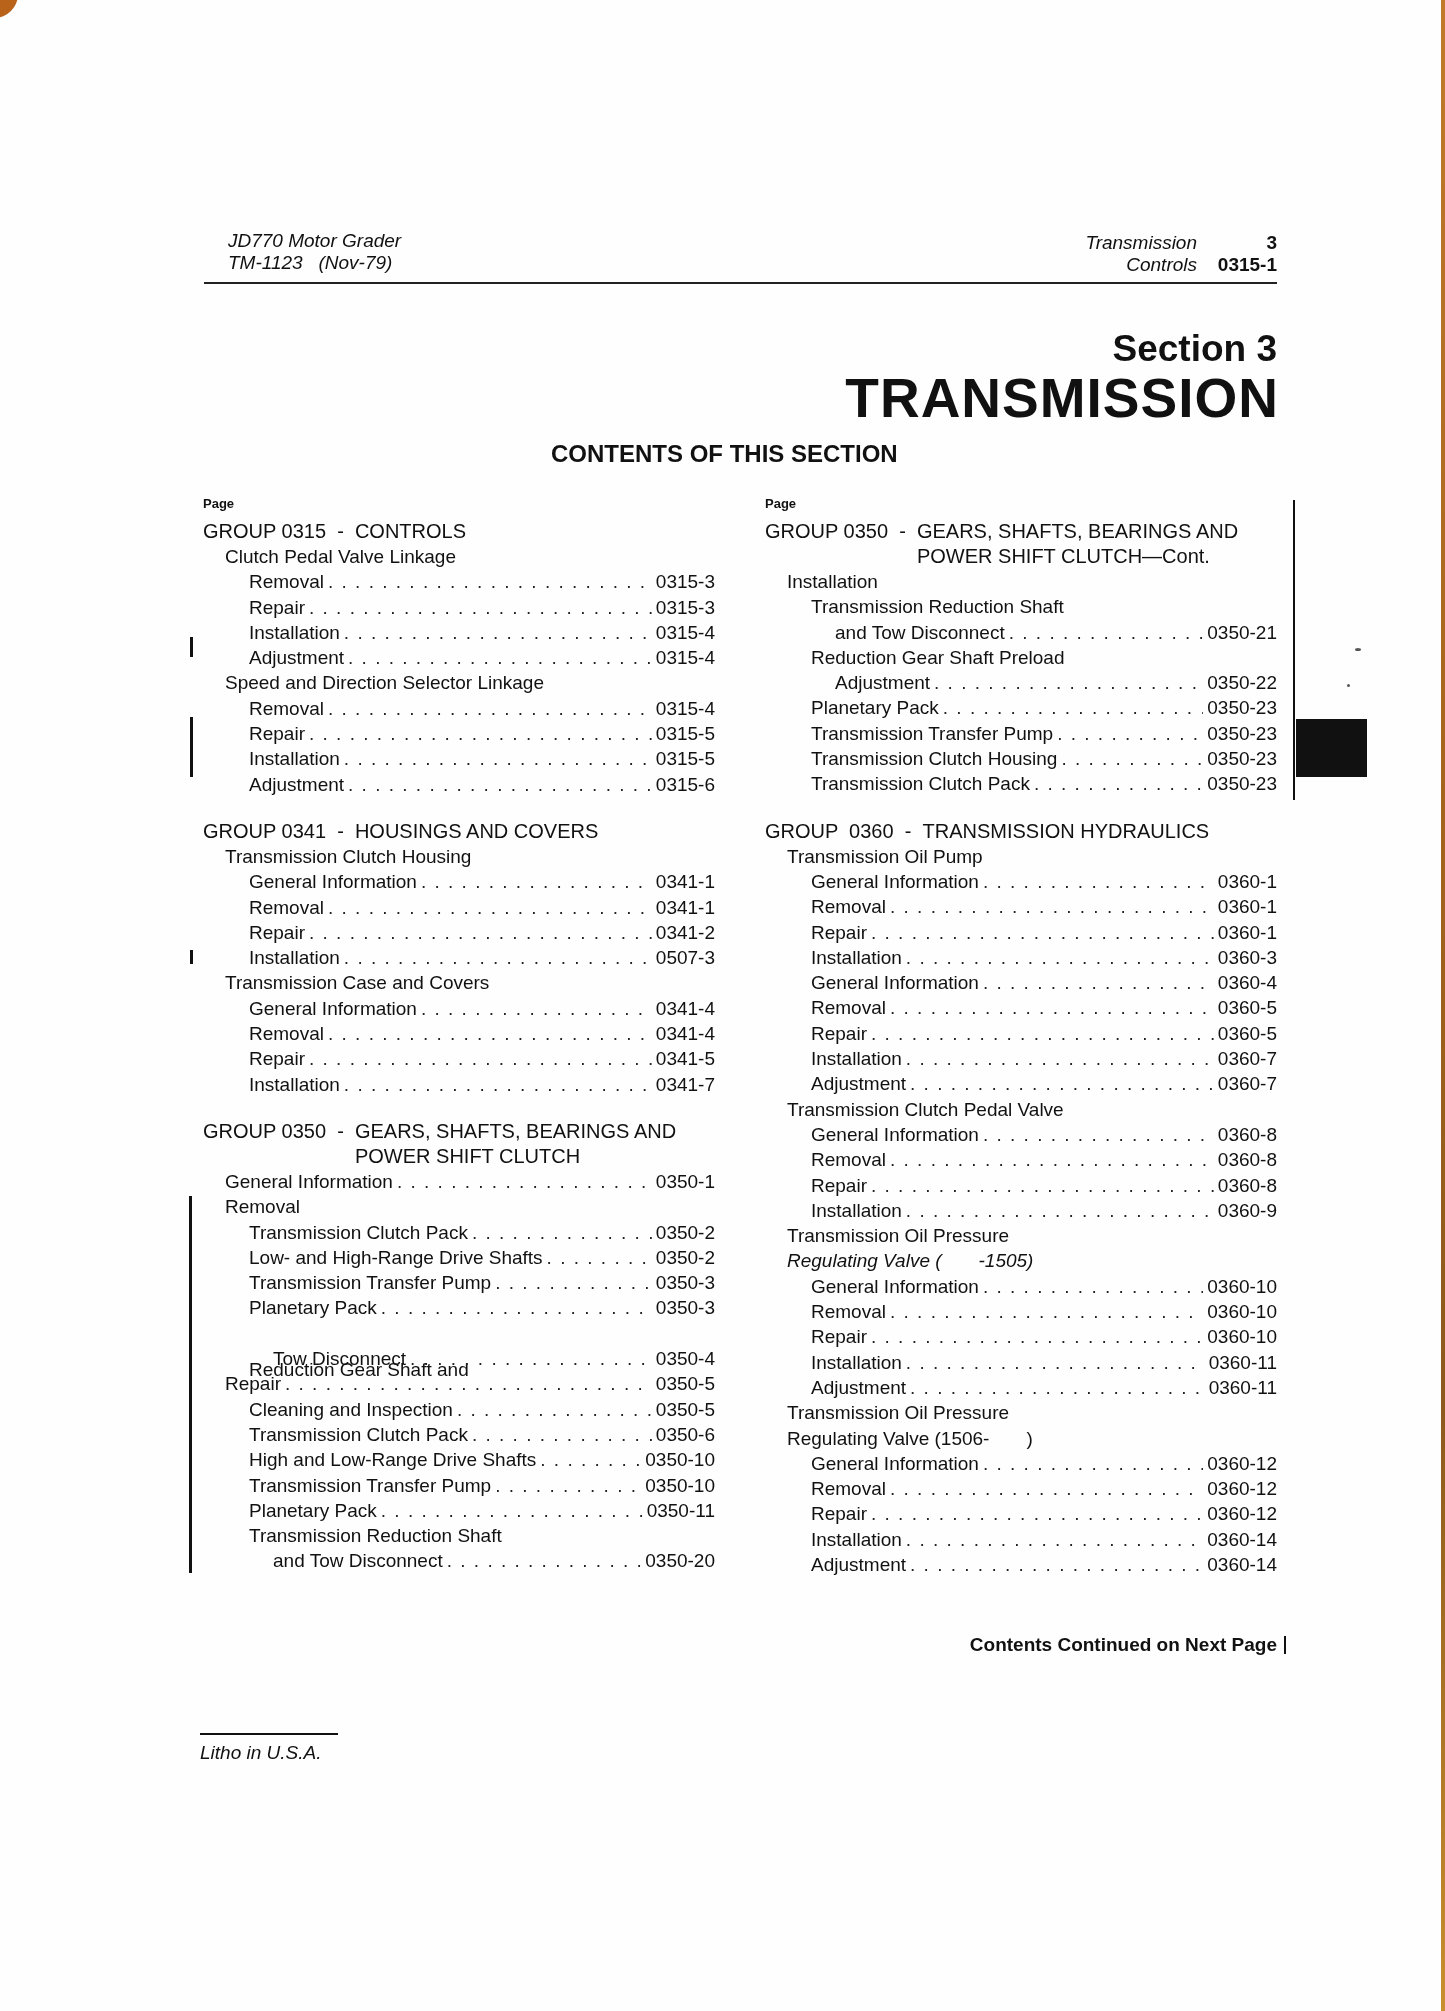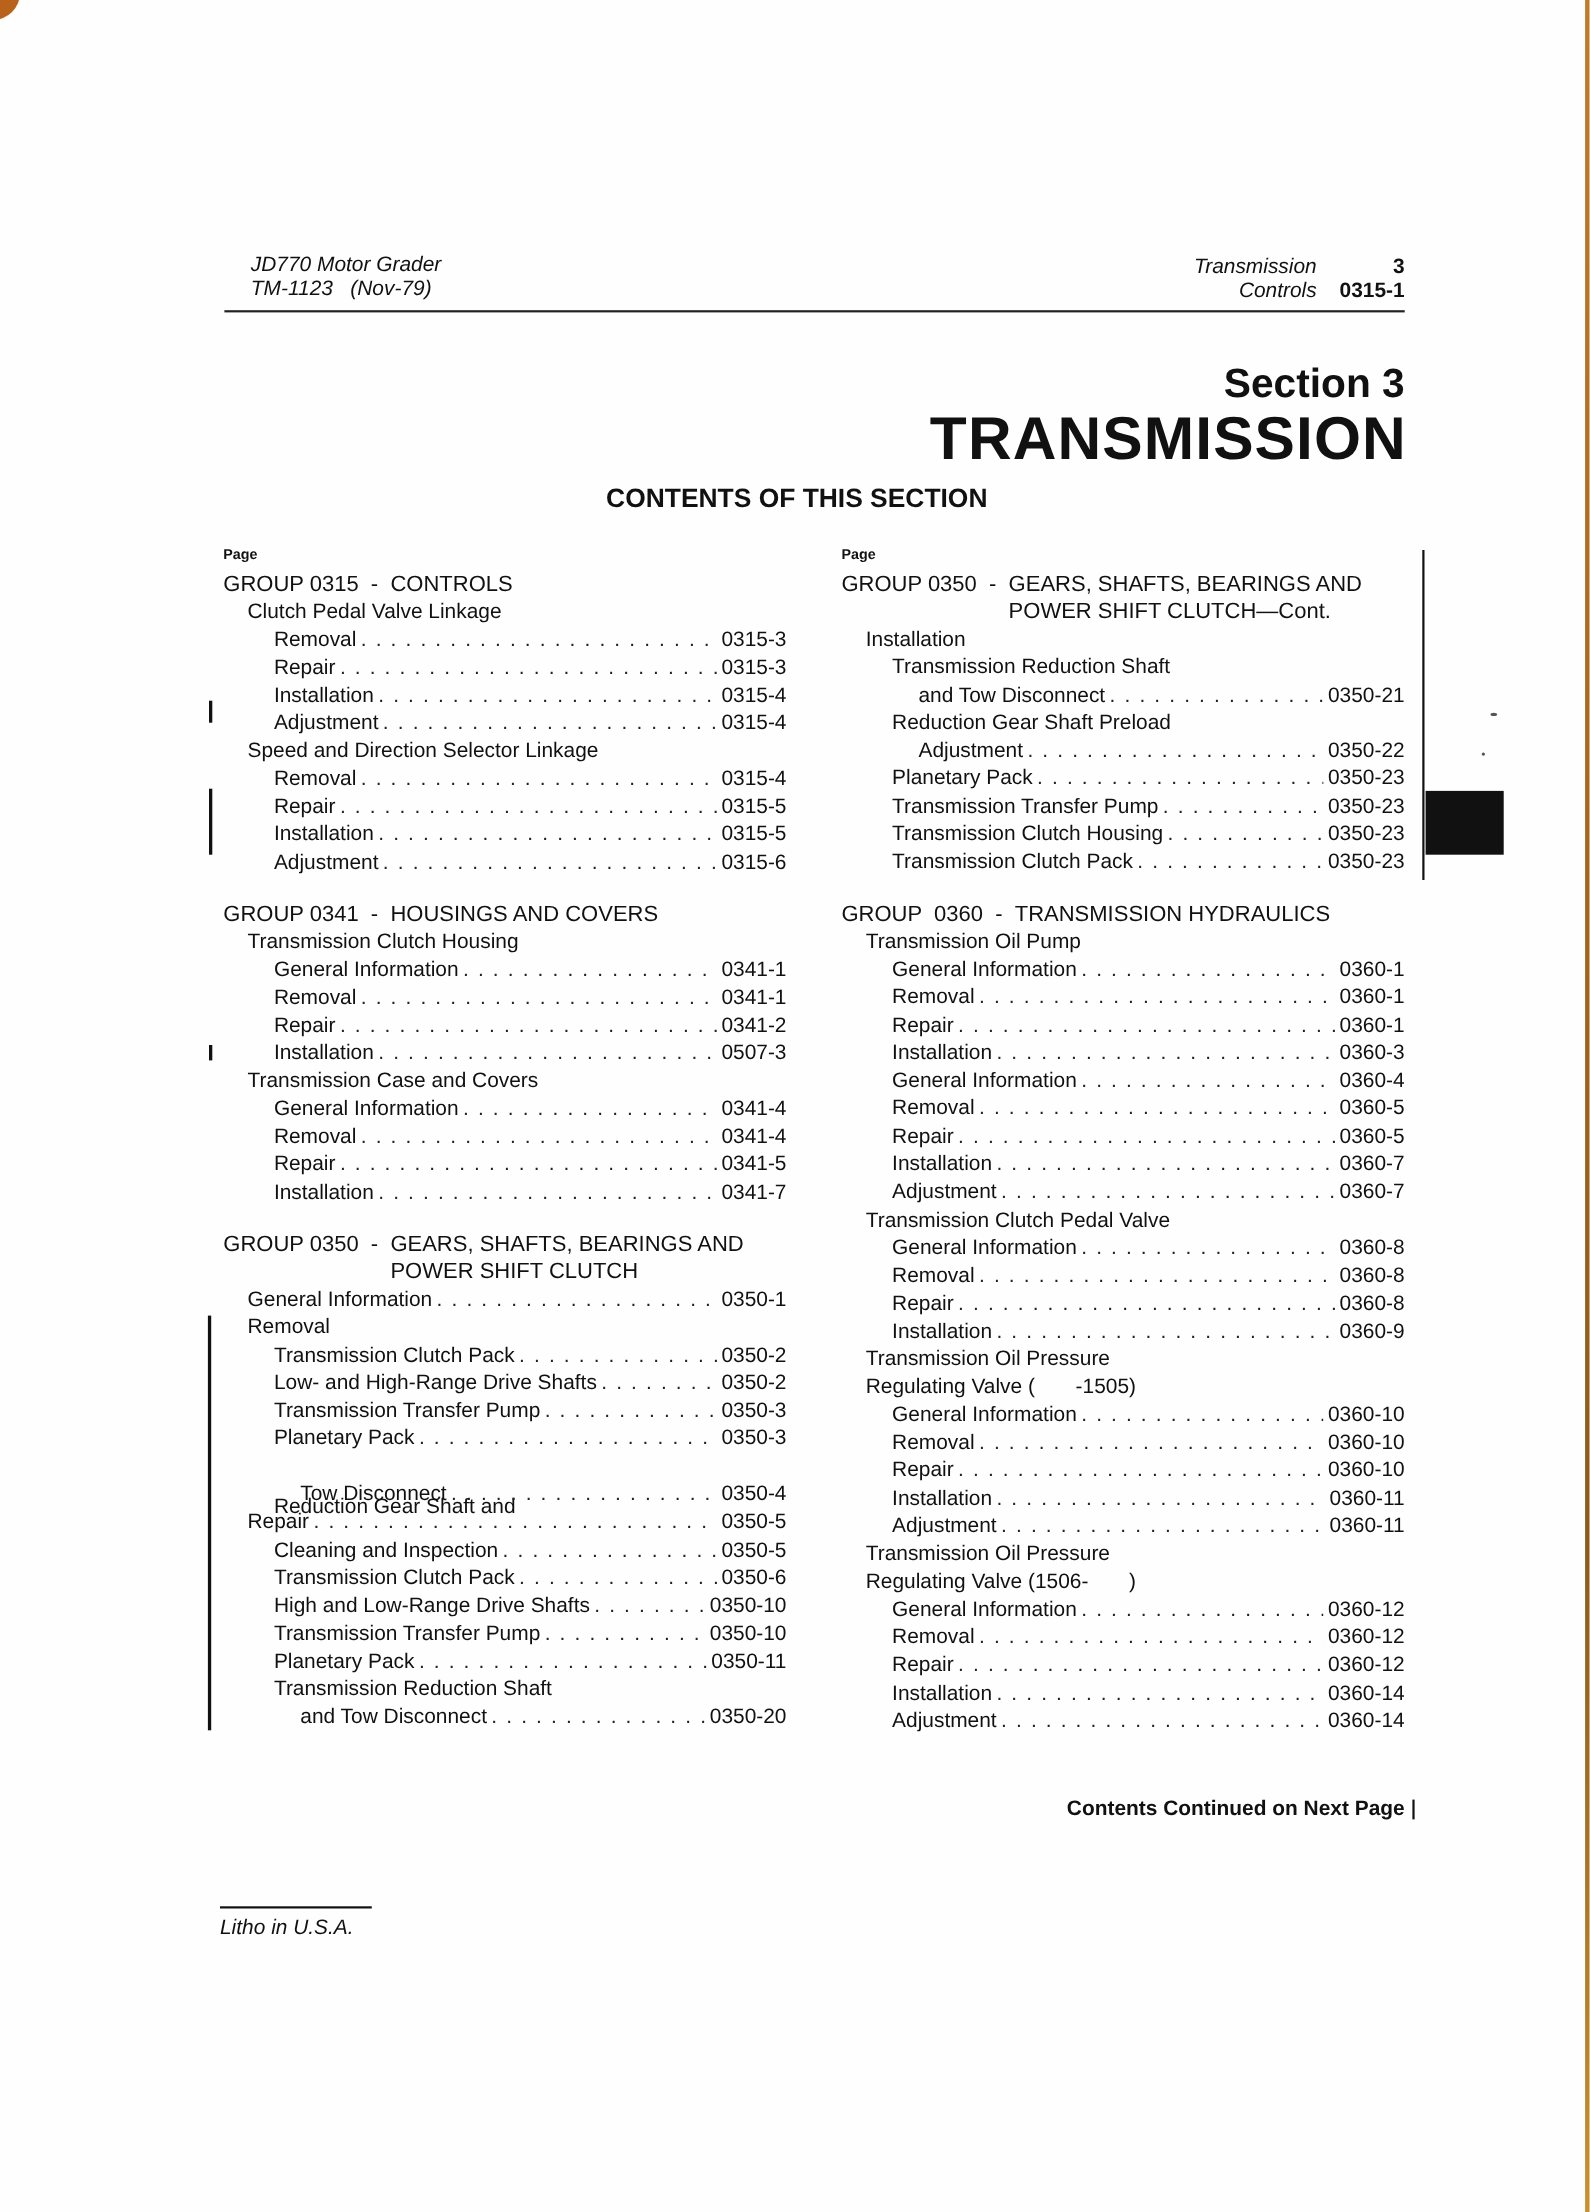--- a/index.html
+++ b/index.html
@@ -381,21 +381,21 @@
     </div>
     <div class="entry l2">
       <span class="t" style="white-space: pre;">Installation</span>
       <span class="dots"></span>
       <span class="pg">0360-9</span>
     </div>
     <div class="entry l1">
       <span class="t" style="white-space: pre;">Transmission Oil Pressure</span>
     </div>
     <div class="entry l1">
-      <span class="t" style="white-space: pre;">Regulating Valve (       -1505)</span>
+      <span class="t" style="white-space: pre; font-style: italic;">Regulating Valve (       -1505)</span>
     </div>
     <div class="entry l2">
       <span class="t" style="white-space: pre;">General Information</span>
       <span class="dots"></span>
       <span class="pg">0360-10</span>
     </div>
     <div class="entry l2">
       <span class="t" style="white-space: pre;">Removal</span>
       <span class="dots"></span>
       <span class="pg">0360-10</span>

